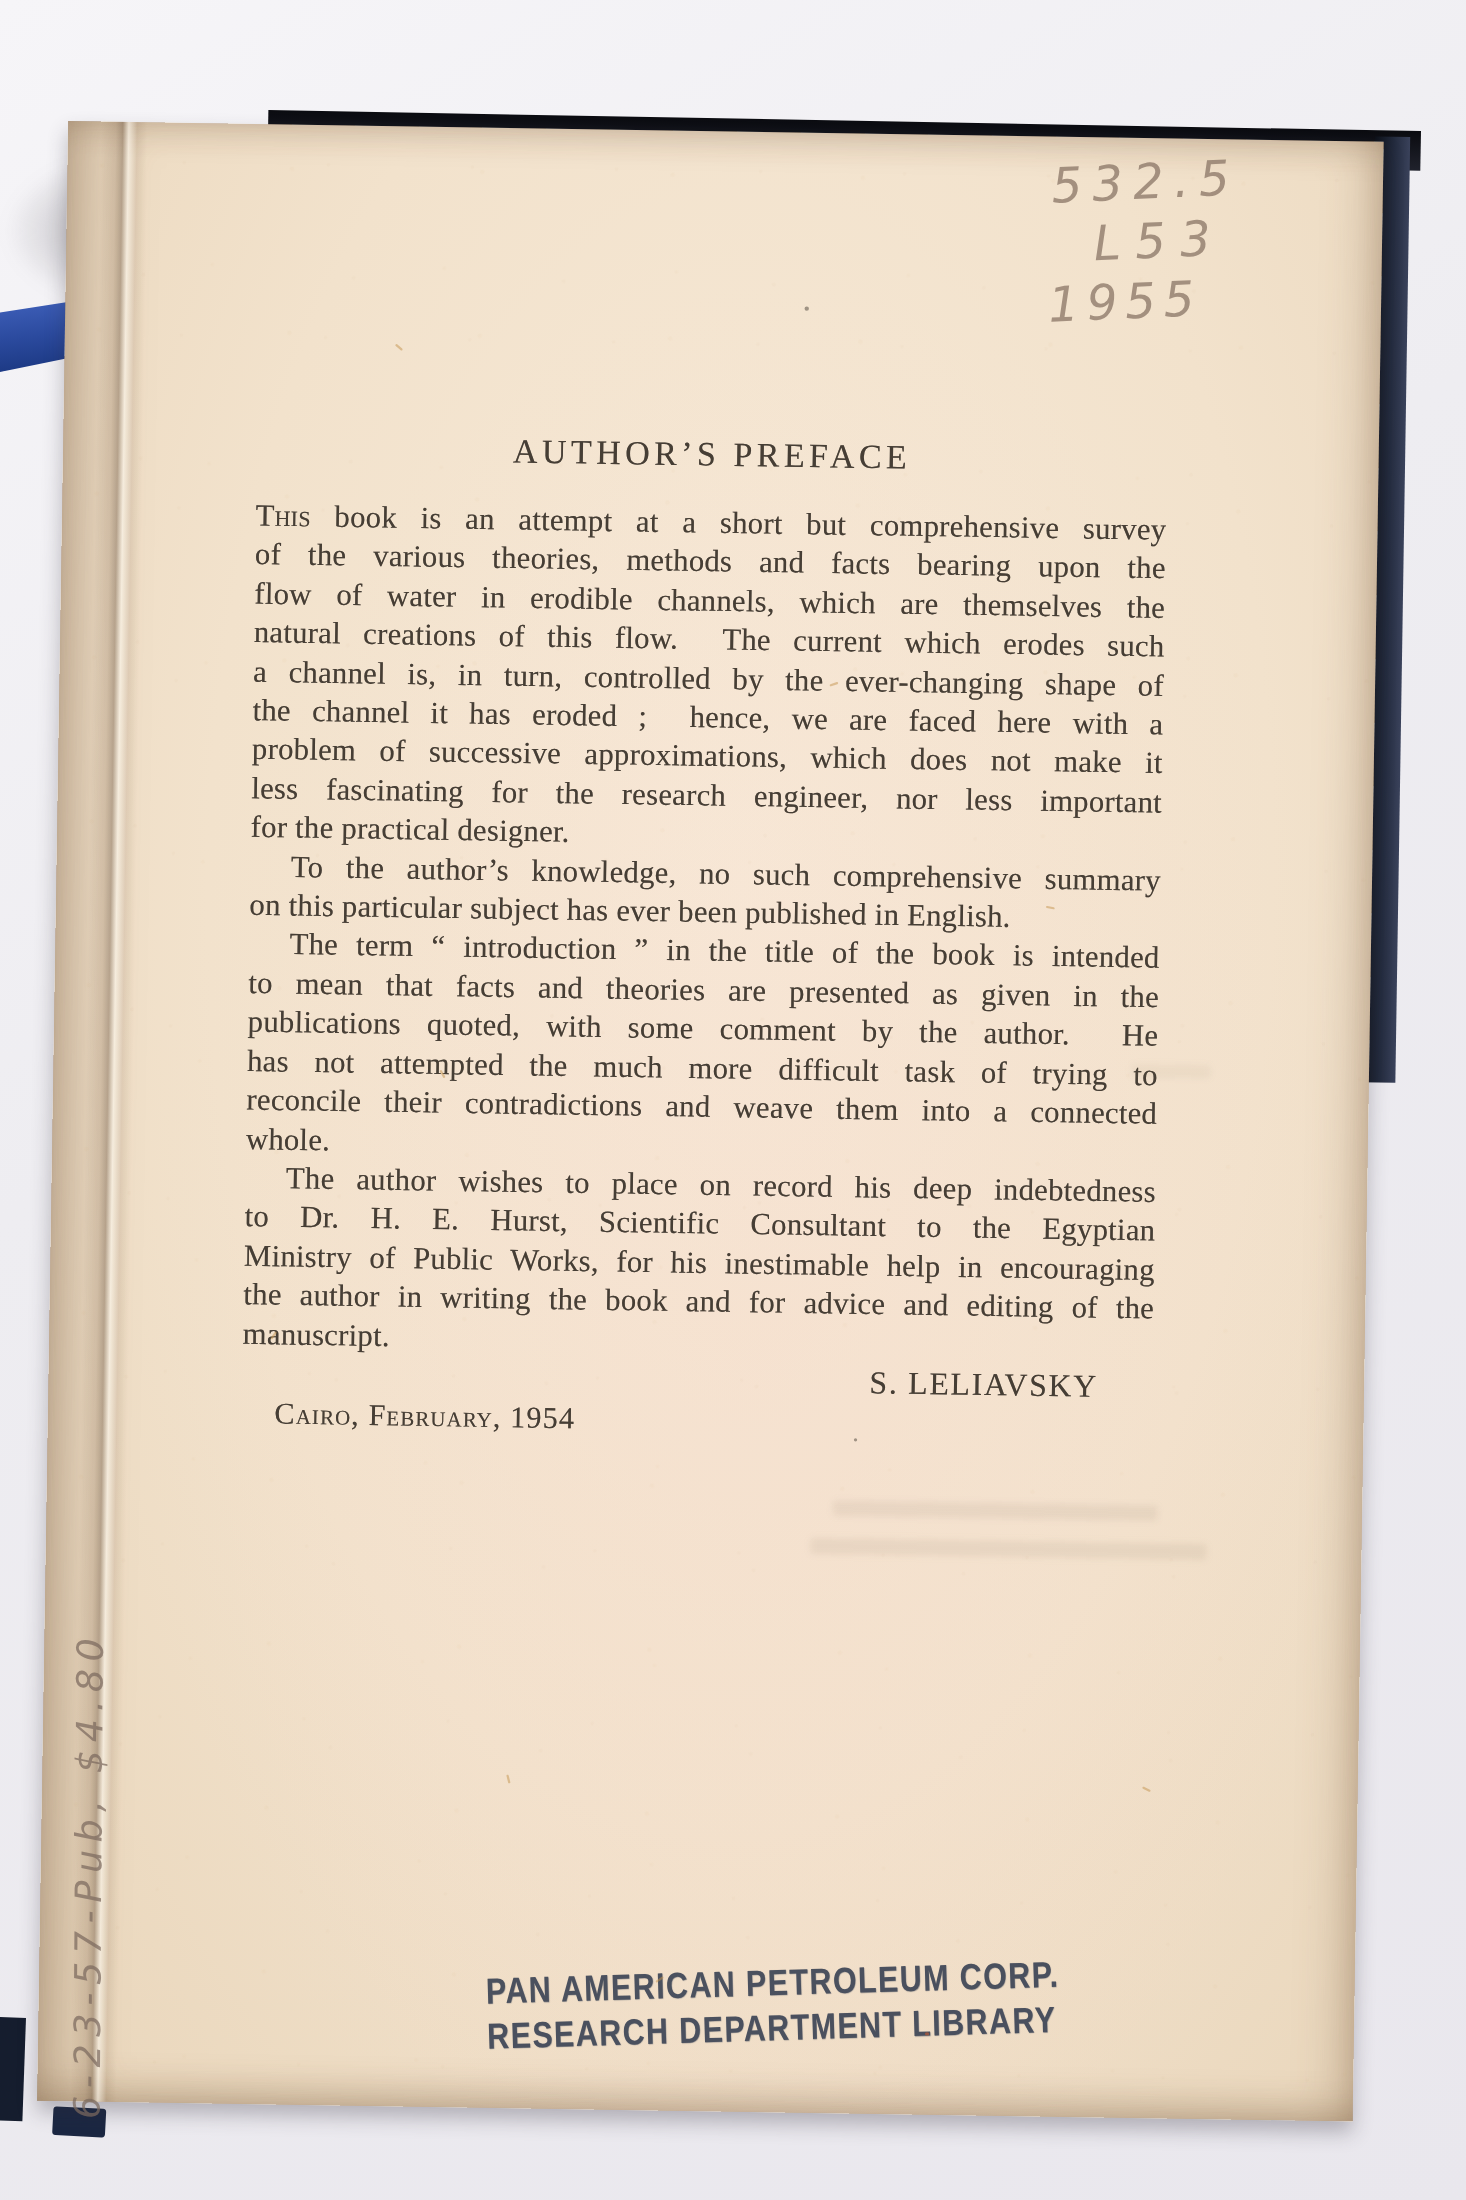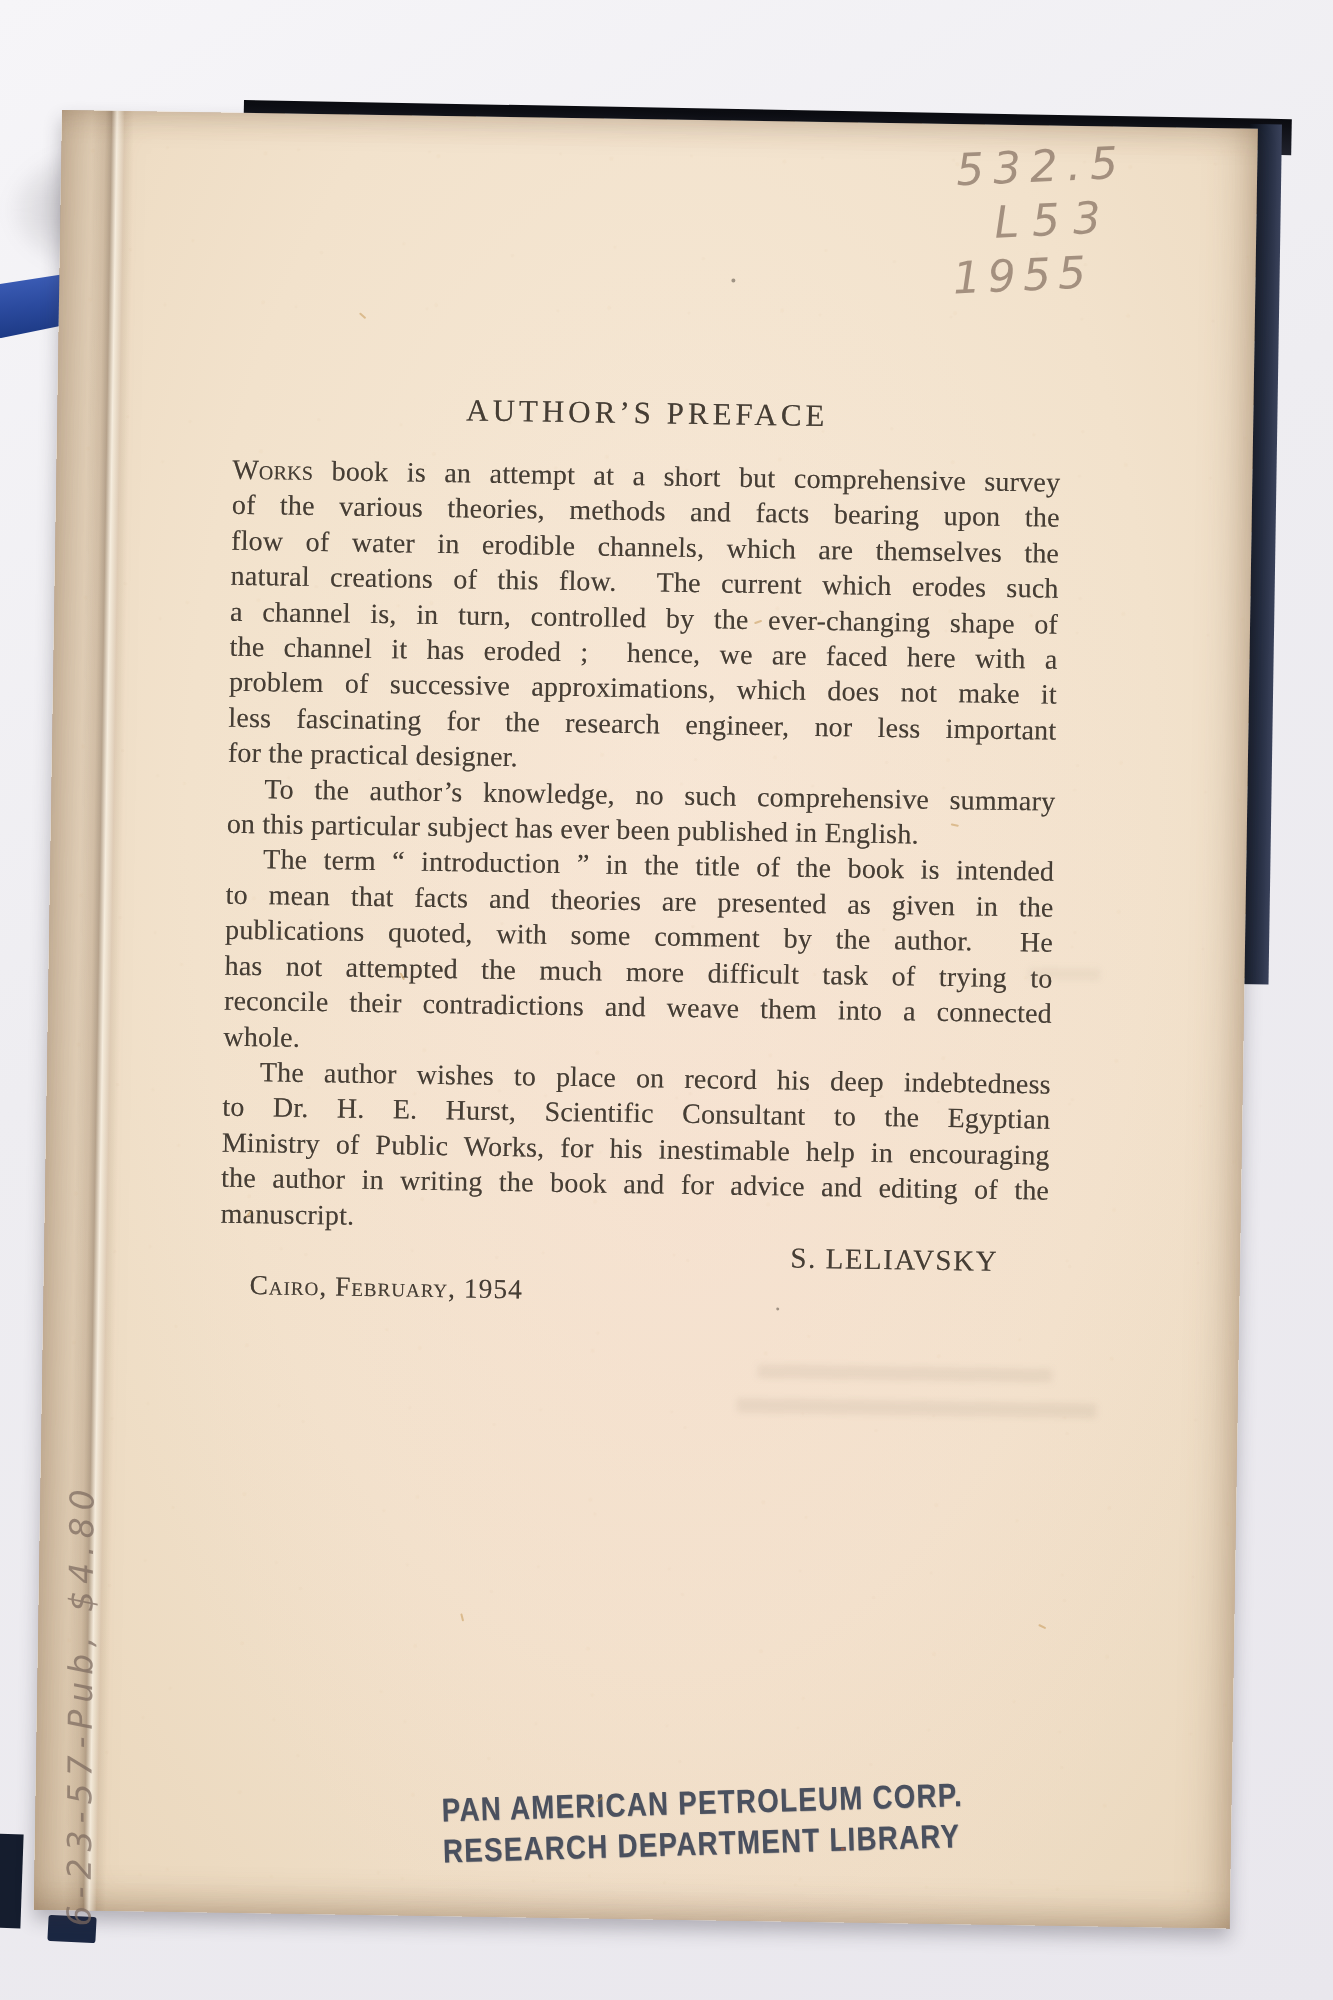--- a/index.html
+++ b/index.html
@@ -164,21 +164,21 @@
     <div class="callnum">
         <div class="cn-line first">532.5</div>
         <div class="cn-line">L53</div>
         <div class="cn-line last">1955</div>
       </div>
 
     <div class="textblock">
       <h1 class="title">AUTHOR’S PREFACE</h1>
 
       <div class="para">
-        <div class="jline first"><span class="smallcaps">Works</span><span> book is an attempt at a short but comprehensive survey</span></div>
+        <div class="jline first"><span class="smallcaps">This</span><span> book is an attempt at a short but comprehensive survey</span></div>
         <div>
             <div class="jline first">of the various theories, methods and facts bearing upon the</div>
             <div class="jline">flow of water in erodible channels, which are themselves the</div>
             <div class="jline">natural creations of this flow.&nbsp; The current which erodes such</div>
             <div class="jline">a channel is, in turn, controlled by the ever-changing shape of</div>
             <div class="jline">the channel it has eroded ;&nbsp; hence, we are faced here with a</div>
             <div class="jline">problem of successive approximations, which does not make it</div>
             <div class="jline">less fascinating for the research engineer, nor less important</div>
             <div class="jline last">for the practical designer.</div>
           </div>

